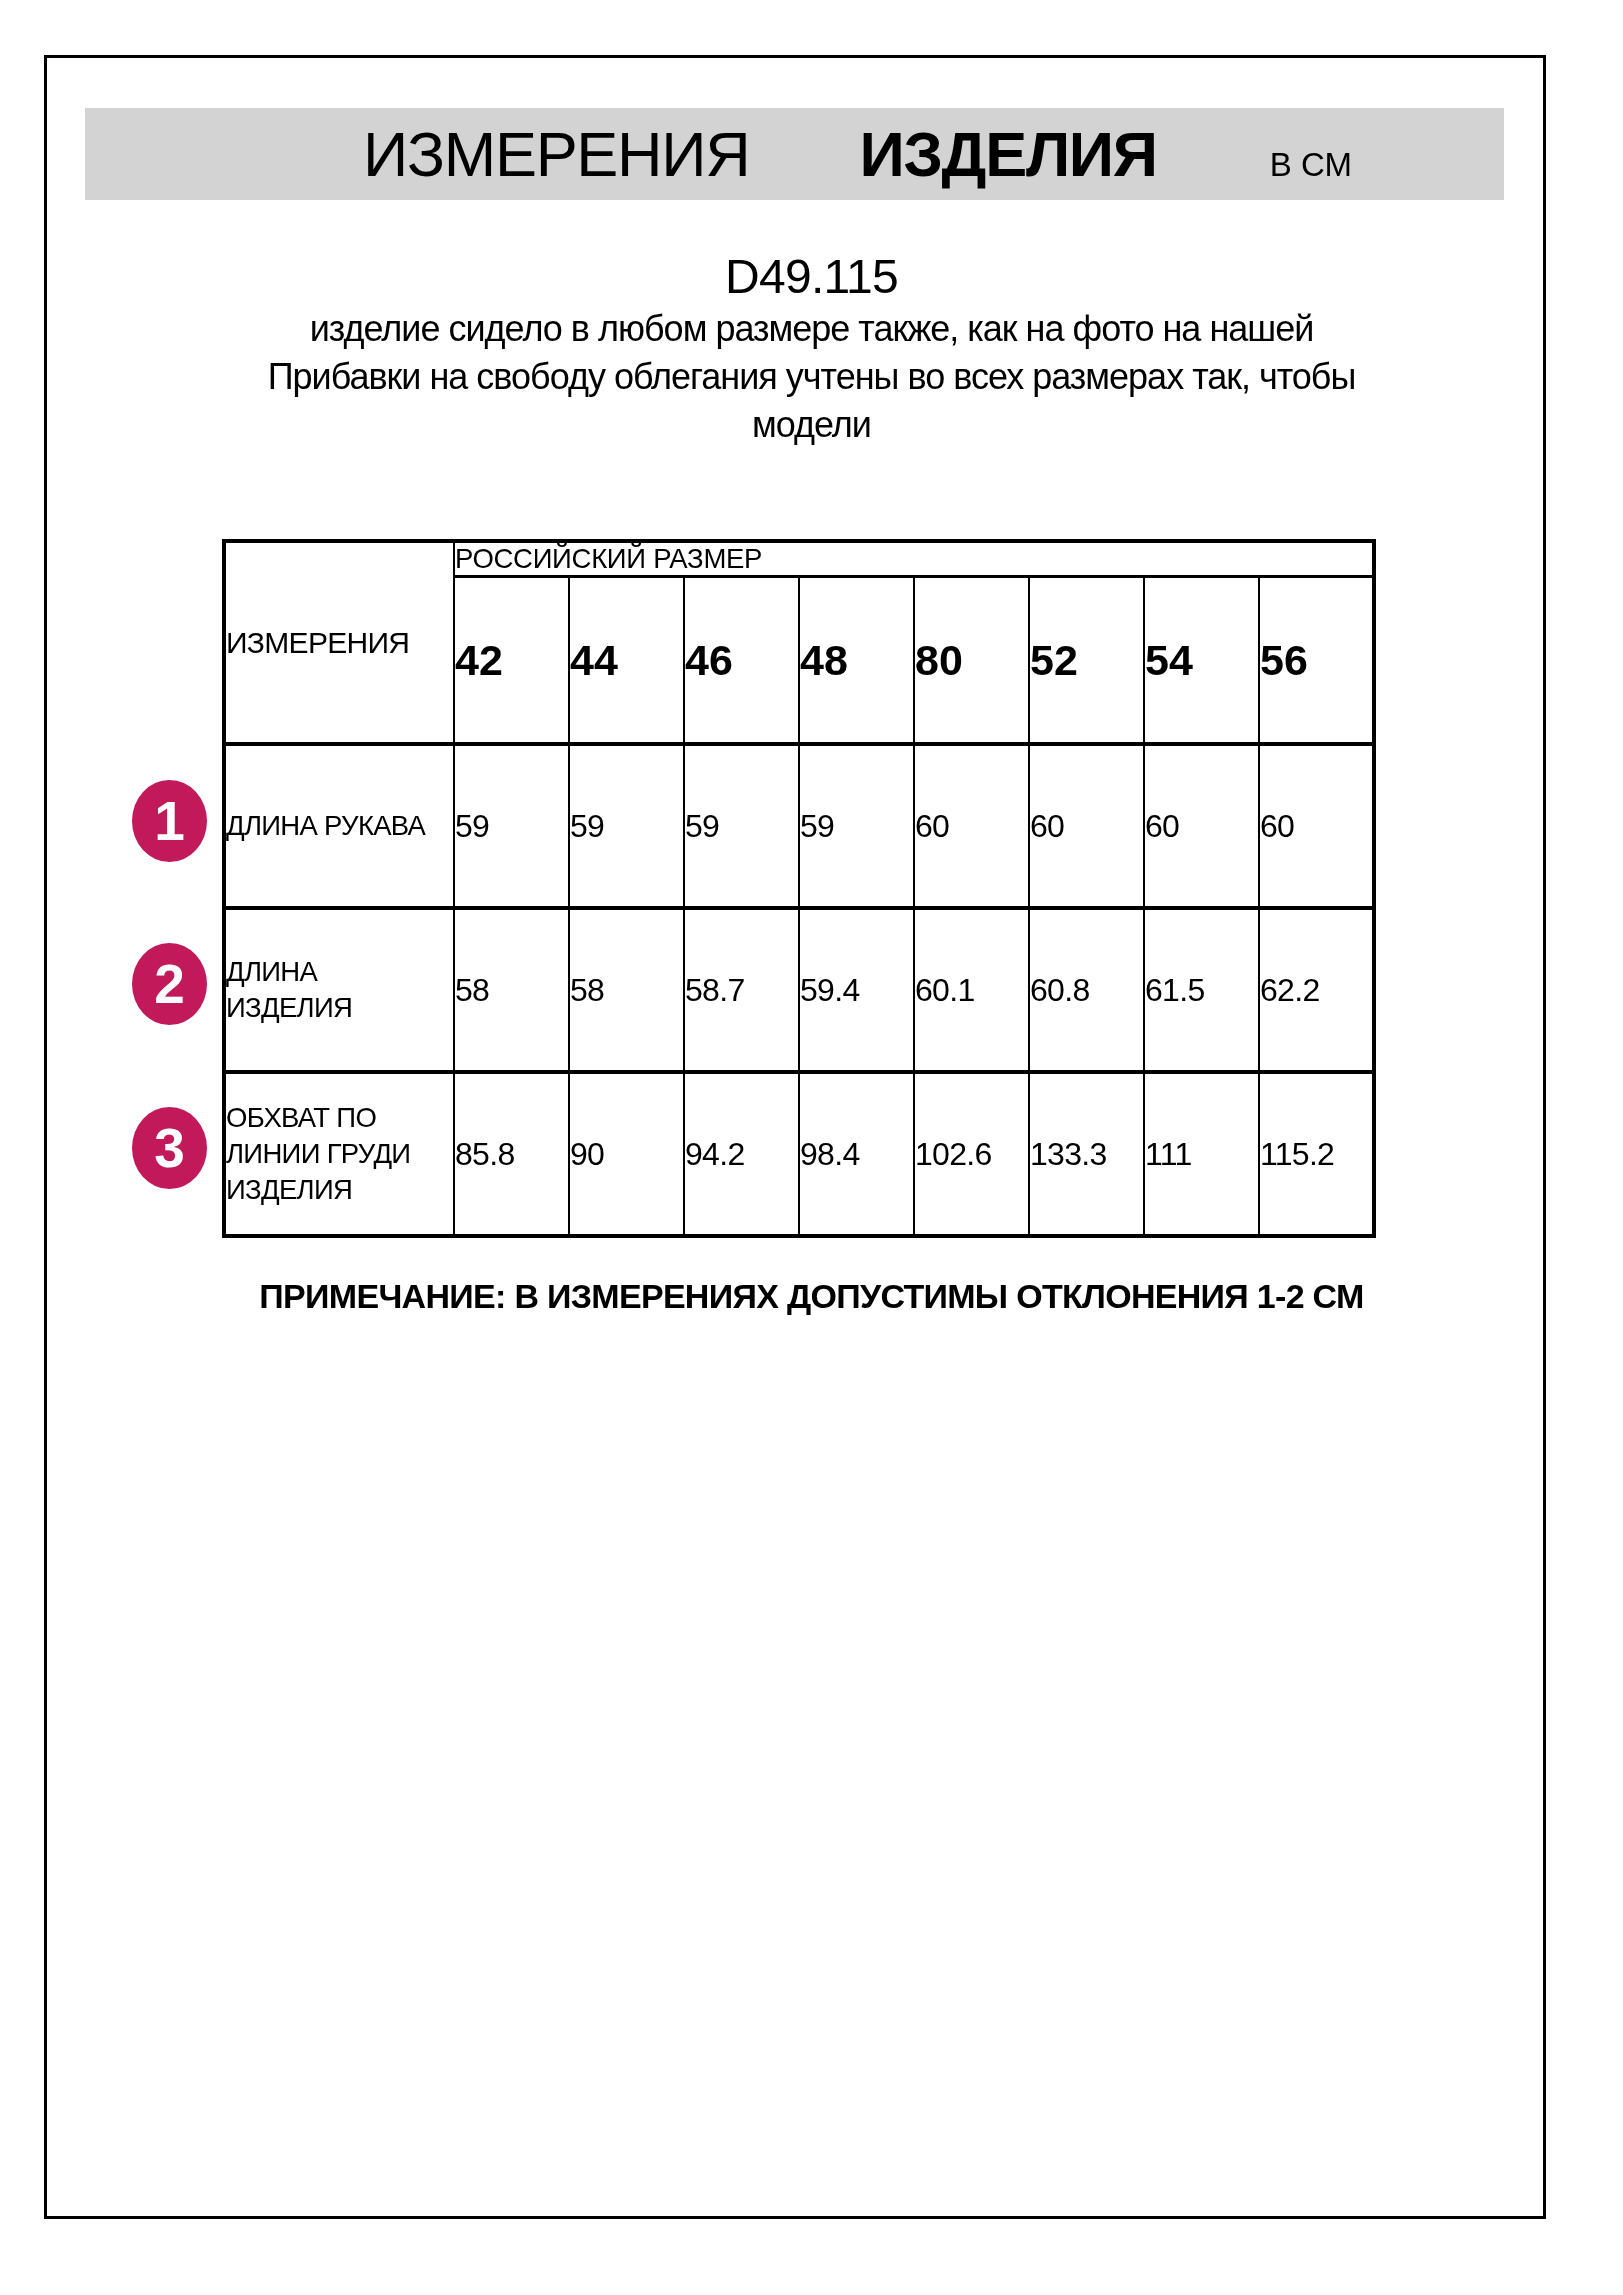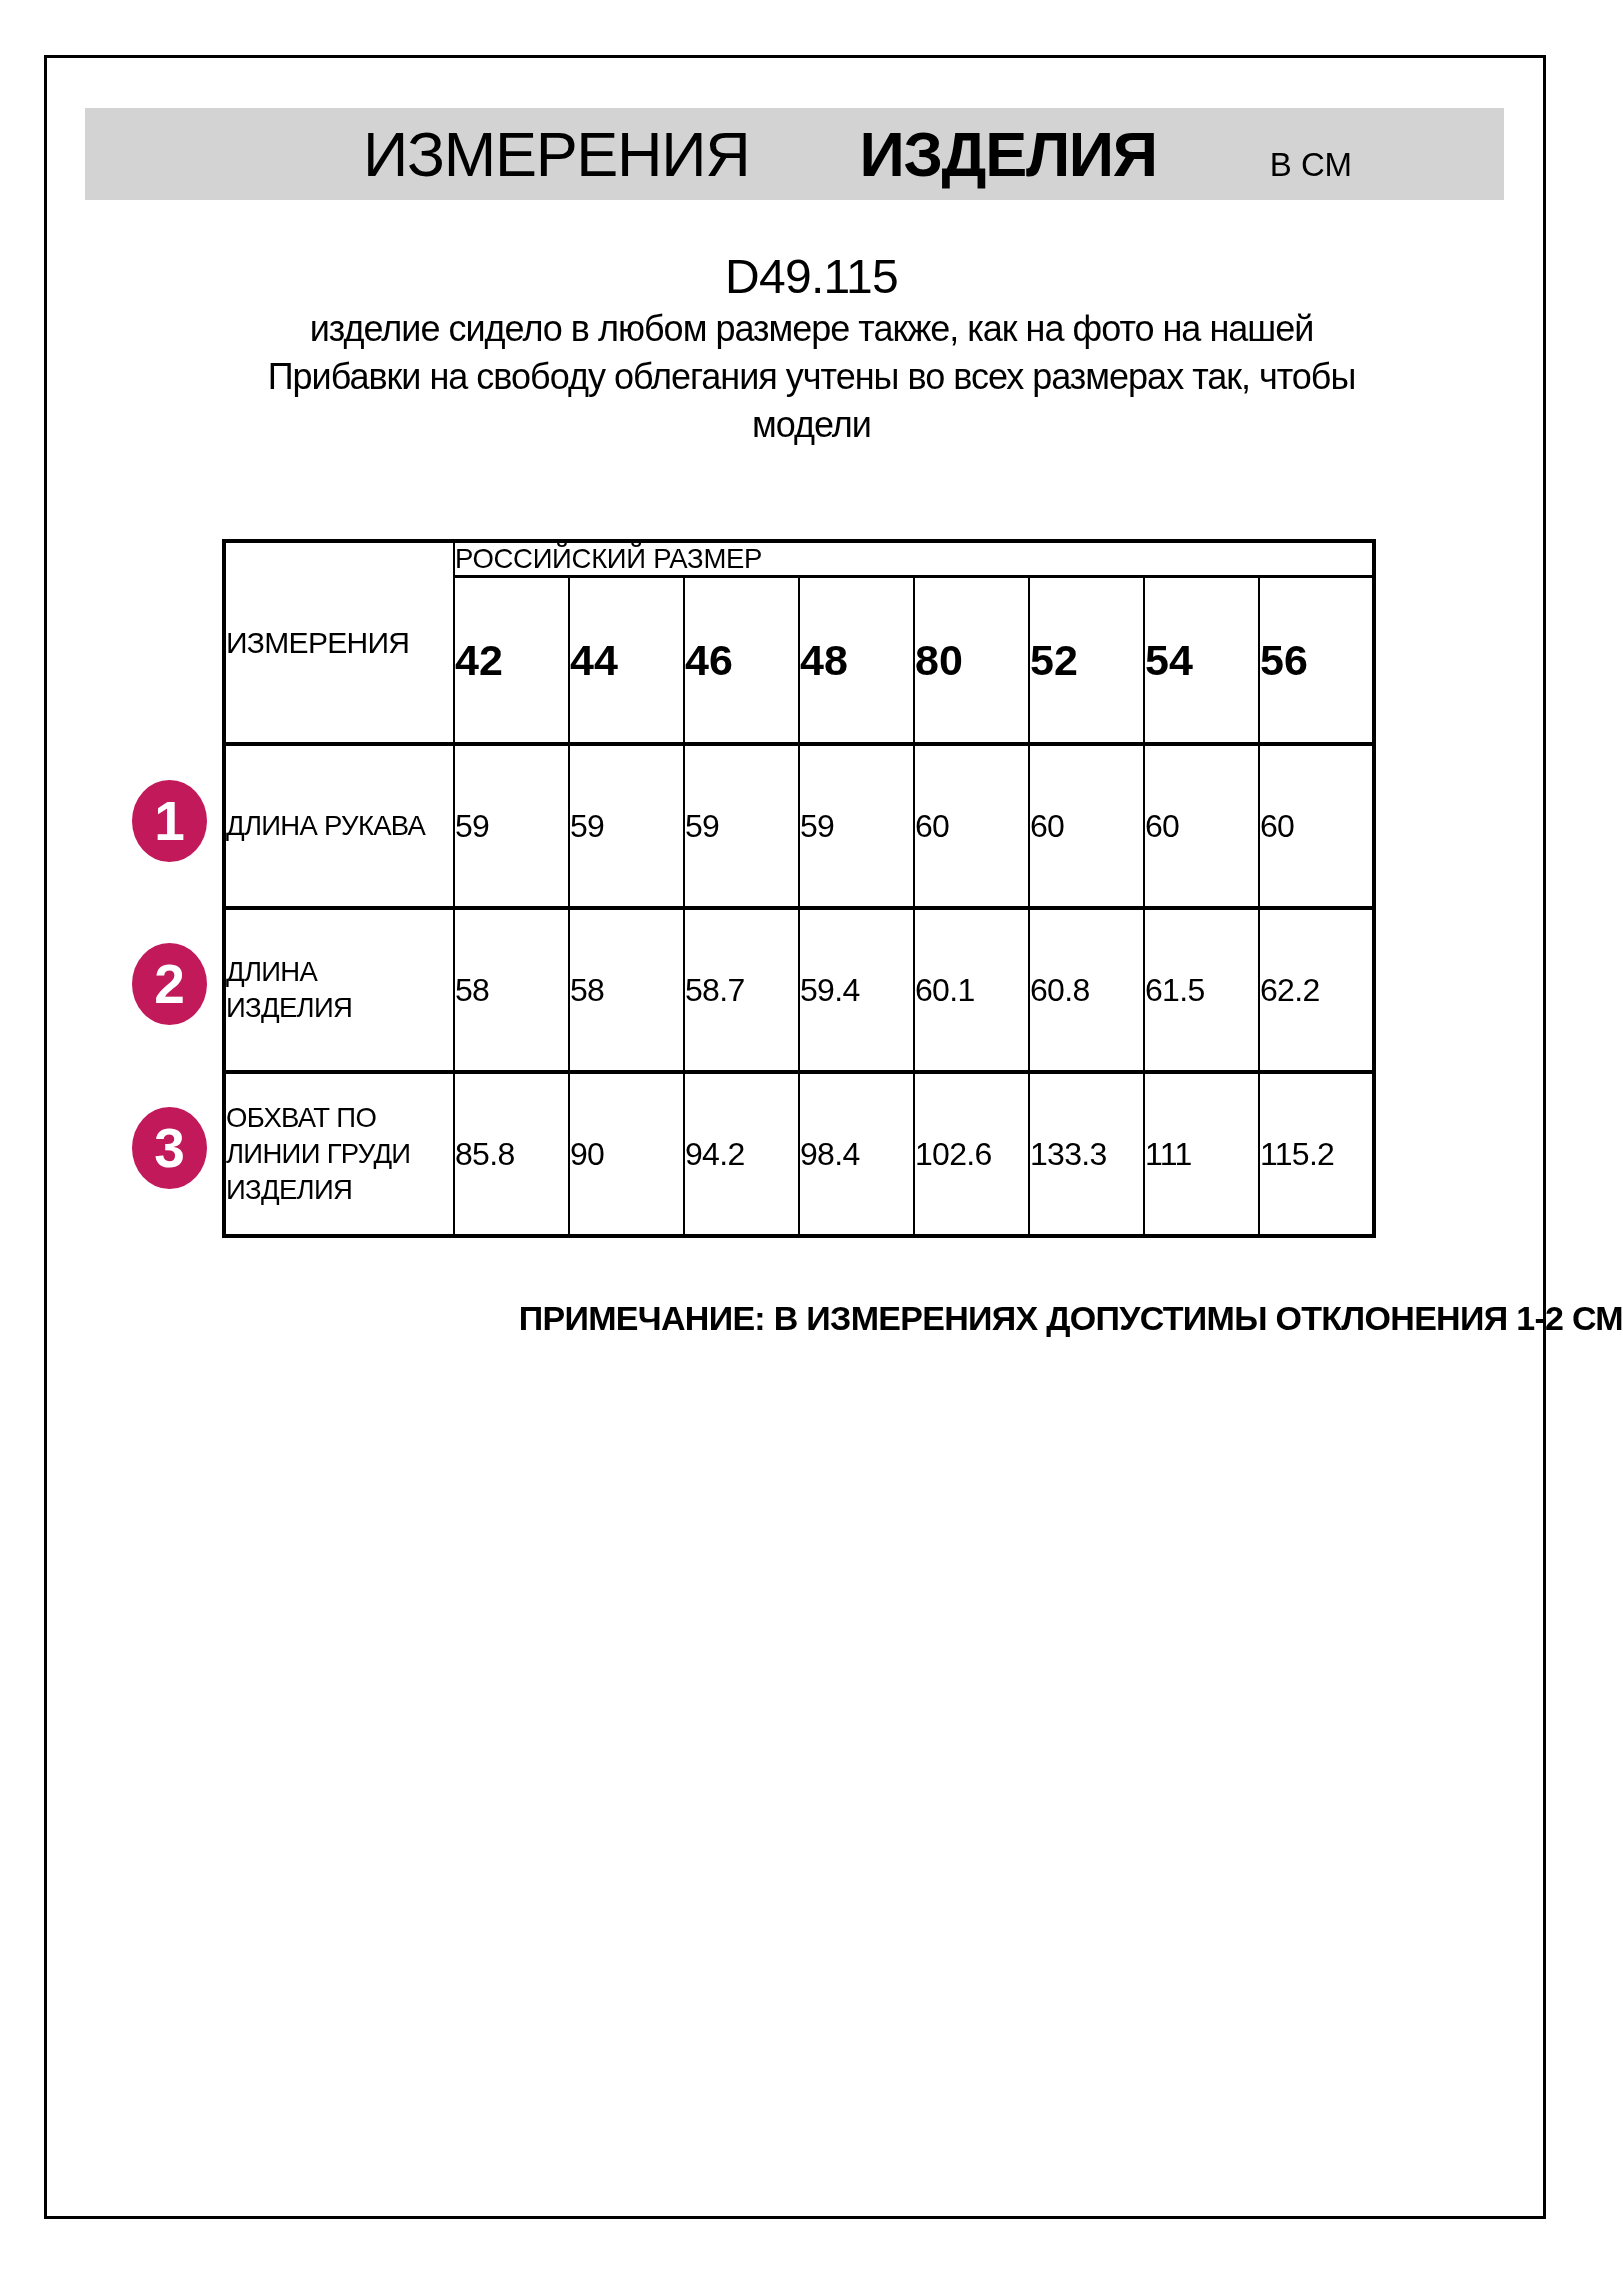--- a/index.html
+++ b/index.html
@@ -49,22 +49,22 @@
   .badge{
     position:absolute; left:132px; width:75px; height:82px;
     background:#c2195b; border-radius:50%;
     display:flex; align-items:center; justify-content:center;
     color:#ffffff; font-size:55px; font-weight:bold;
   }
   .badge.b1{top:780px;}
   .badge.b2{top:943px;}
   .badge.b3{top:1107px;}
   .note{
-    position:absolute; left:0; top:1277px; width:1623px; text-align:right;
-    font-size:34px; font-weight:bold; letter-spacing:-0.7px; white-space:nowrap;margin-top:22px;
+    position:absolute; left:0; top:1277px; width:1623px; text-align:center;
+    font-size:34px; font-weight:bold; letter-spacing:-0.7px; white-space:nowrap;
   }
 </style>
 </head>
 <body>
 
 <div class="page">
 
   <div class="frame"></div>
 
   <div class="title-band"><span class="t-reg">ИЗМЕРЕНИЯ</span><span class="t-bold">ИЗДЕЛИЯ</span><span class="t-unit">В СМ</span></div>

